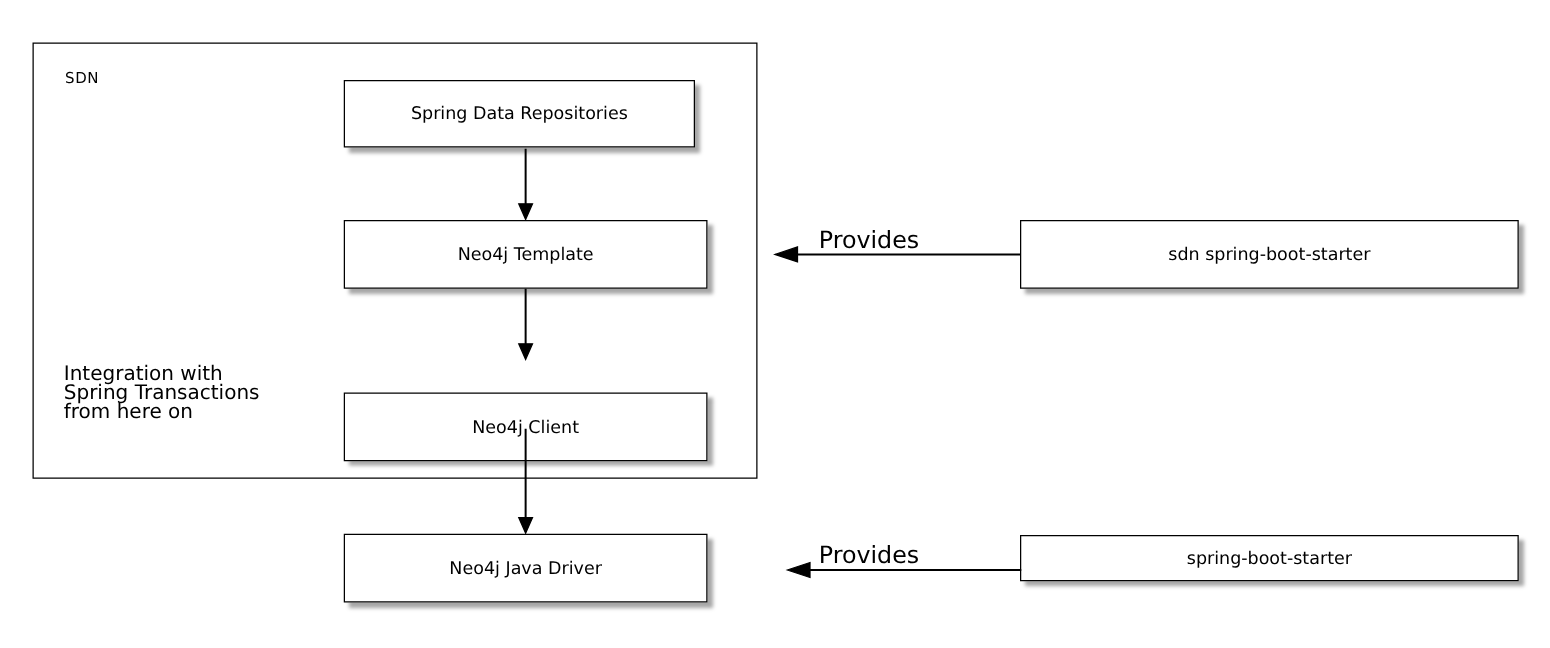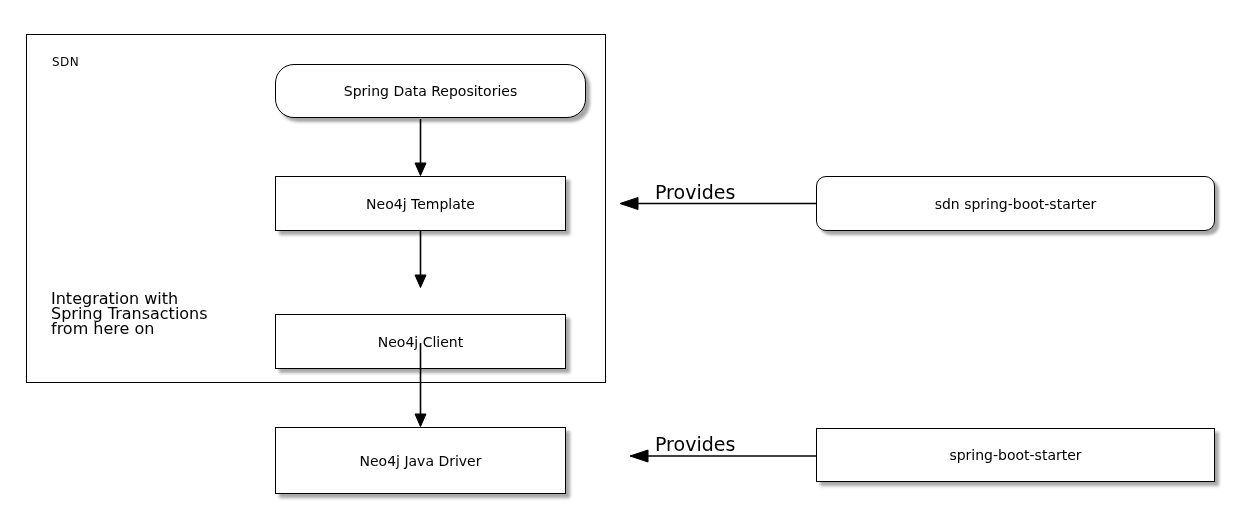--- a/index.html
+++ b/index.html
@@ -40,26 +40,26 @@
     border: 1.5px solid #000000;
     background: #ffffff;
     box-shadow: 4px 4px 3px rgba(0,0,0,0.35);
     display: flex;
     align-items: center;
     justify-content: center;
     font-size: 14px;
     text-align: center;
     z-index: 2;
   }
-  .node-repo     { left: 275px; top:  64px; width: 311px; height: 54px; border-radius: 19px; }
+  .node-repo     { left: 275px; top:  64px; width: 281px; height: 54px; }
   .node-template { left: 275px; top: 176px; width: 291px; height: 55px; justify-content: center; }
   .node-client   { left: 275px; top: 288px; width: 291px; height: 55px; margin-top: 26px; }
-  .node-driver   { left: 275px; top: 427px; width: 291px; height: 67px; }
-  .node-sdn-starter  { left: 816px; top: 176px; width: 399px; height: 55px; border-radius: 10px; }
-  .node-boot-starter { left: 816px; top: 428px; width: 399px; height: 54px; }
+  .node-driver   { left: 275px; top: 427px; width: 291px; height: 55px; }
+  .node-sdn-starter  { left: 816px; top: 176px; width: 399px; height: 55px; }
+  .node-boot-starter { left: 816px; top: 428px; width: 399px; height: 37px; }
   .note {
     position: absolute;
     left: 51px;
     top: 291px;
     font-size: 16px;
     line-height: 15px;
     white-space: nowrap;
     z-index: 2;
   }
   .edge-label {

